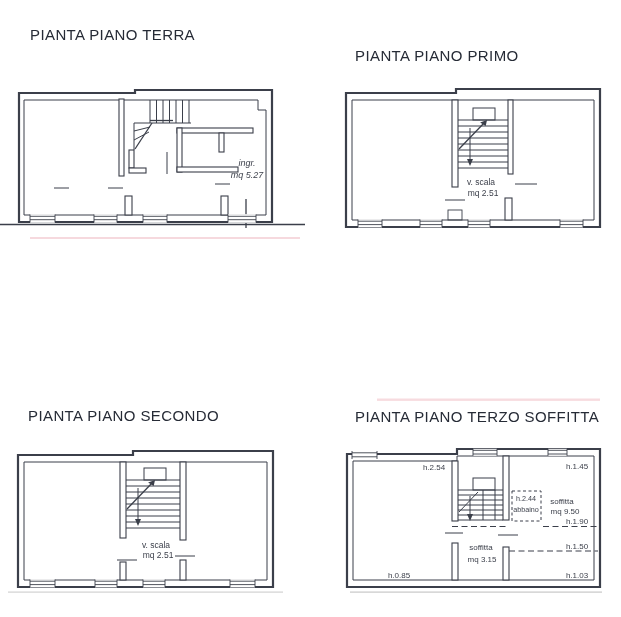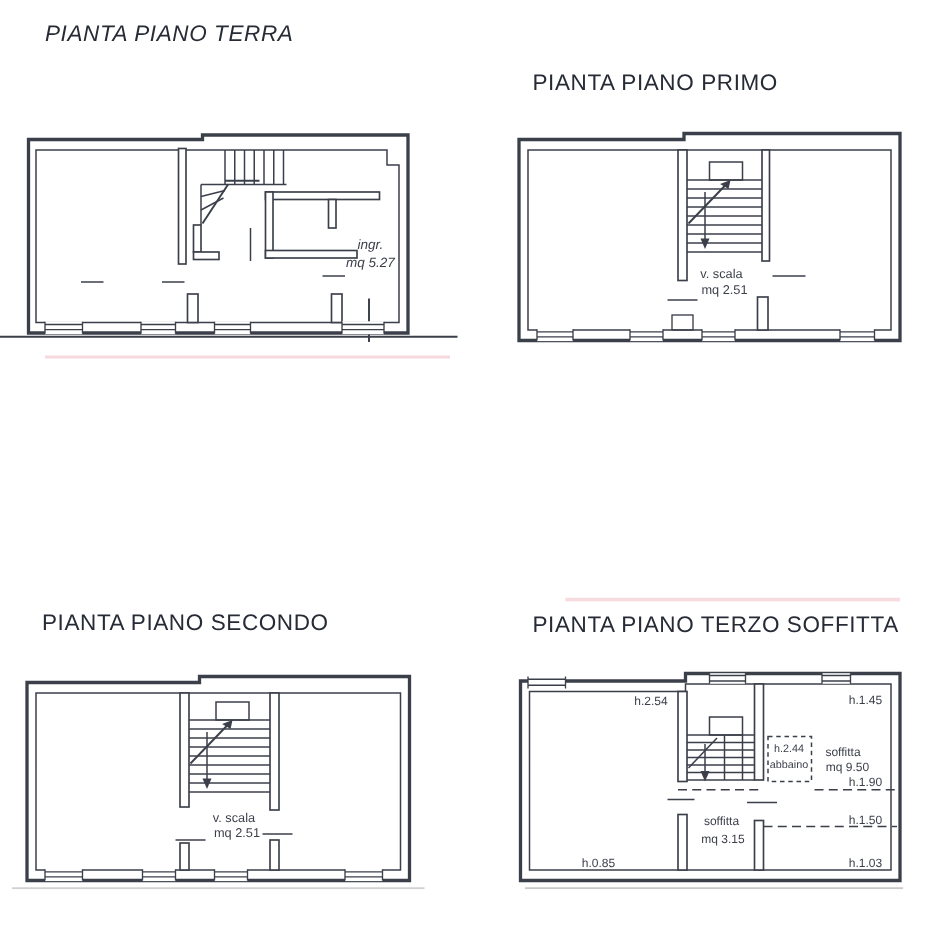--- a/index.html
+++ b/index.html
@@ -9,21 +9,21 @@
     font-family:"Liberation Sans",sans-serif;
     overflow:hidden;
   }
   .plan-title{
     position:absolute;
     font-size:15px;
     letter-spacing:.4px;
     color:var(--title-text,#262b36);
     white-space:nowrap;
   }
-  #title-terra{left:30px;top:14px;font-style:italic;}
+  #title-terra{left:30px;top:26px;}
   #title-primo{left:355px;top:47px;text-align:right;}
   #title-secondo{left:28px;top:407px;}
   #title-terzo{left:355px;top:408px;}
   svg{position:absolute;left:0;top:0;}
   .thick{stroke:var(--ink,#3b3f4a);stroke-width:2.2;fill:none;stroke-linejoin:miter;}
   .thin{stroke:var(--ink,#3b3f4a);stroke-width:1;fill:none;}
   .mid{stroke:var(--ink,#3b3f4a);stroke-width:1.3;fill:none;}
   .wall{stroke:var(--ink,#3b3f4a);stroke-width:1.1;fill:#fff;}
   .win{stroke:var(--ink,#3b3f4a);stroke-width:.9;fill:none;}
   .winbg{fill:#fff;stroke:none;}

